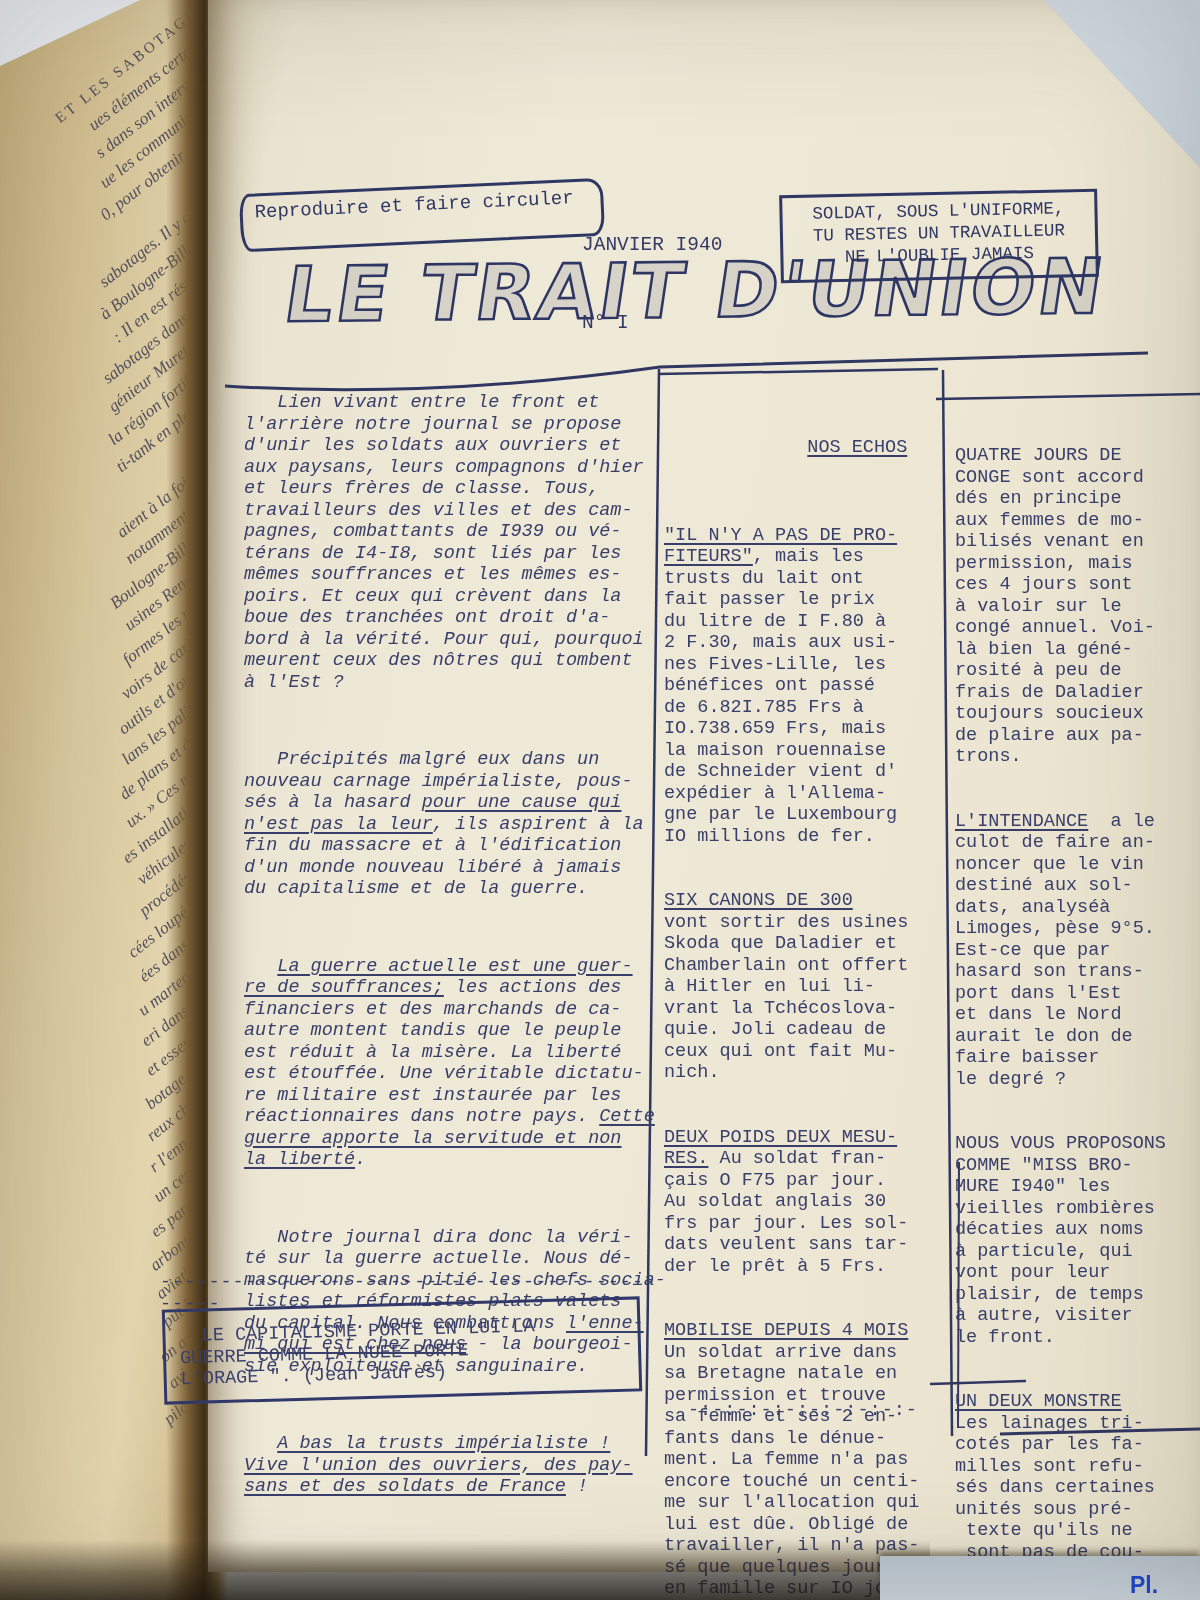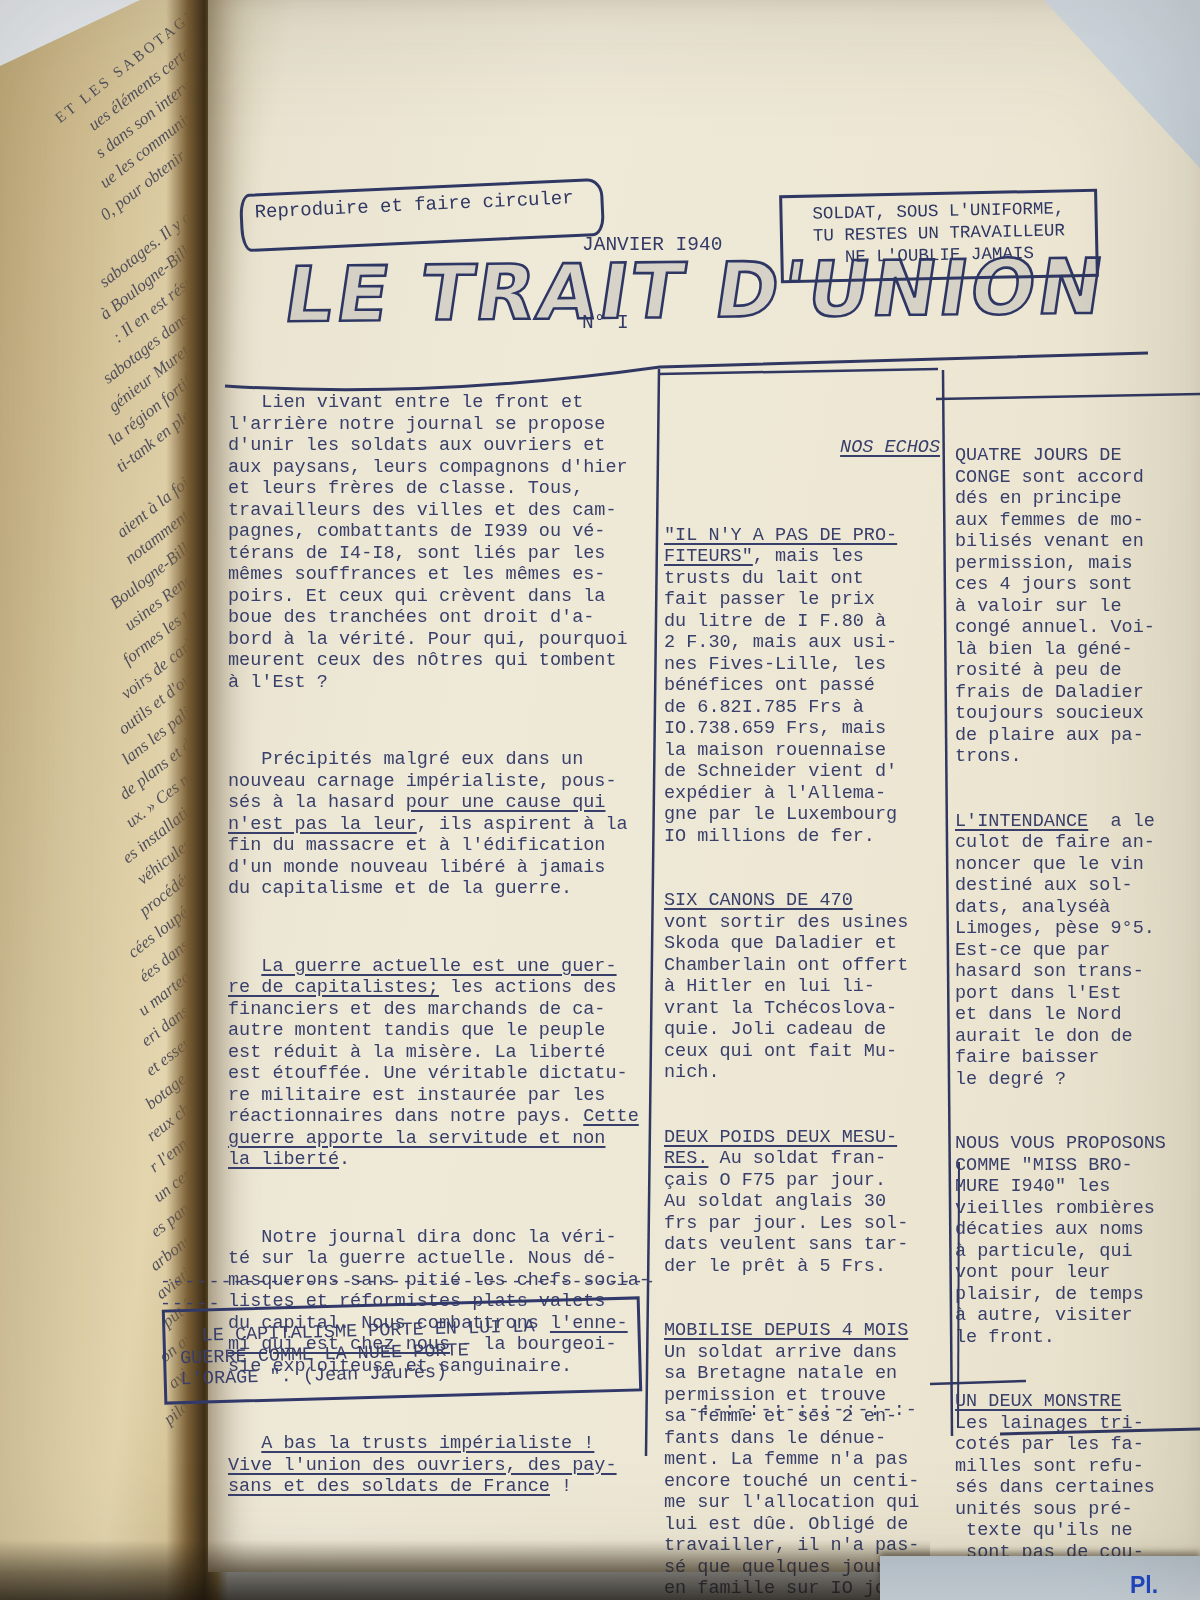--- a/index.html
+++ b/index.html
@@ -39,27 +39,27 @@
   .date-block{position:absolute;left:582px;top:180px;width:180px;
     font-size:19.5px;line-height:26px;color:#333a66;}
   .stamp-right{left:780px;top:192px;width:300px;height:72px;padding:5px 6px;
     font-size:17.5px;line-height:22px;text-align:center;transform:rotate(-1.2deg);white-space:nowrap;}
   .masthead{position:absolute;left:286px;top:246px;margin:0;white-space:nowrap;
     font-family:"DejaVu Sans","Liberation Sans",sans-serif;font-weight:bold;font-size:76px;
     letter-spacing:3px;text-transform:uppercase;transform:skewX(-9deg) rotate(-0.6deg);
     color:rgba(46,54,100,0.12);-webkit-text-stroke:2.6px #2e3664;}
   
   .col{position:absolute;}
-  .col-left{left:228px;top:349px;width:432px;}
+  .col-left{left:244px;top:349px;width:432px;font-style:italic;}
   .col-left p{margin:0 0 13px 0;}
   .col-mid{left:664px;top:372px;width:276px;}
   .col-mid p{margin:0;}
   .col-right{left:955px;top:402px;width:268px;}
   .col-right p{margin:0;}
-  .echos-head{text-align:right;padding-left:44px;margin-bottom:2px;font-style:italic;}
+  .echos-head{text-align:center;padding-left:44px;margin-bottom:2px;}
   .typed-dashes{position:absolute;left:160px;top:1272px;width:500px;letter-spacing:1px;}
   .quote-box{position:absolute;left:163px;top:1303px;width:446px;padding:14px 12px 10px 14px;
     border:3px solid #31386a;transform:rotate(-1.6deg);}
   .mid-sep{position:absolute;left:688px;top:1400px;letter-spacing:1px;}
   .plate{position:absolute;left:1130px;top:1536px;font-family:Liberation Sans, sans-serif;
     font-weight:bold;font-size:23px;color:#1d46c8;margin-top:36px;}
   .rules{position:absolute;left:0;top:0;pointer-events:none;}
   .photo::after{content:"";position:absolute;inset:0;pointer-events:none;
     box-shadow:inset 0 0 140px rgba(60,55,40,0.18);}
 </style>
@@ -159,21 +159,21 @@
 meurent ceux des nôtres qui tombent
 à l'Est ?</span></p>
     <p><span>   Précipités malgré eux dans un
 nouveau carnage impérialiste, pous-
 sés à la hasard </span><span class="u">pour une cause qui
 n'est pas la leur</span><span>, ils aspirent à la
 fin du massacre et à l'édification
 d'un monde nouveau libéré à jamais
 du capitalisme et de la guerre.</span></p>
     <p><span>   </span><span class="u">La guerre actuelle est une guer-
-re de capitalistes;</span><span> les actions des
+re de souffrances;</span><span> les actions des
 financiers et des marchands de ca-
 autre montent tandis que le peuple
 est réduit à la misère. La liberté
 est étouffée. Une véritable dictatu-
 re militaire est instaurée par les
 réactionnaires dans notre pays. </span><span class="u">Cette
 guerre apporte la servitude et non
 la liberté</span><span>.</span></p>
     <p><span>   Notre journal dira donc la véri-
 té sur la guerre actuelle. Nous dé-
@@ -203,21 +203,21 @@
 2 F.30, mais aux usi-
 nes Fives-Lille, les
 bénéfices ont passé
 de 6.82I.785 Frs à
 IO.738.659 Frs, mais
 la maison rouennaise
 de Schneider vient d'
 expédier à l'Allema-
 gne par le Luxembourg
 IO millions de fer.</span></p>
-    <p><span class="u">SIX CANONS DE 470</span><span>
+    <p><span class="u">SIX CANONS DE 300</span><span>
 vont sortir des usines
 Skoda que Daladier et
 Chamberlain ont offert
 à Hitler en lui li-
 vrant la Tchécoslova-
 quie. Joli cadeau de
 ceux qui ont fait Mu-
 nich.</span></p>
     <p><span class="u">DEUX POIDS DEUX MESU-
 RES.</span><span> Au soldat fran-

